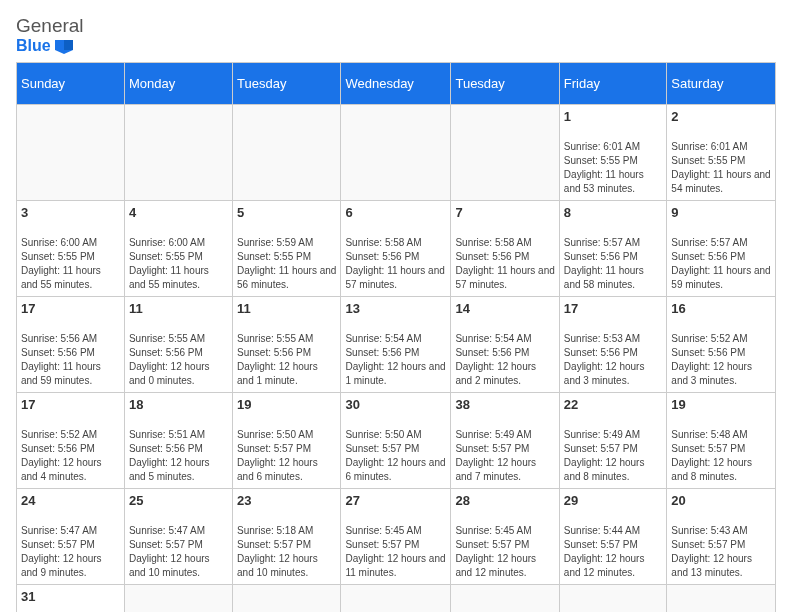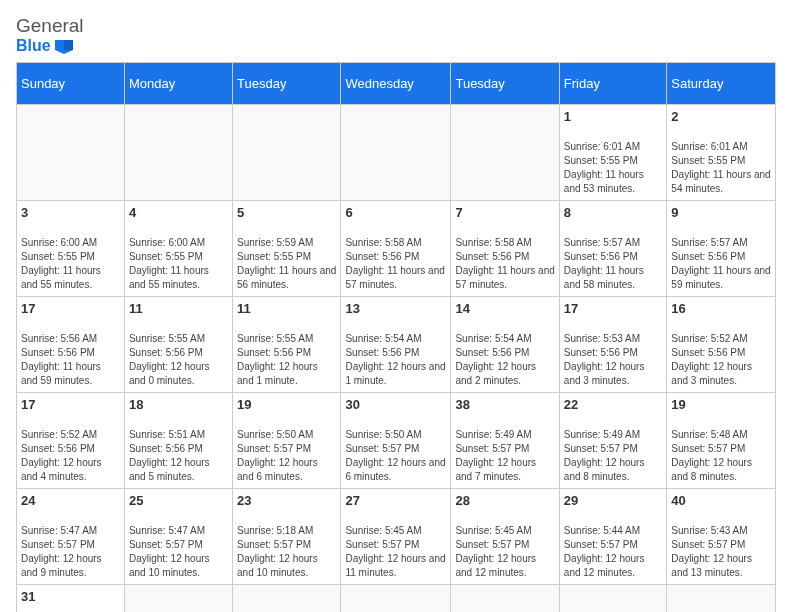--- a/index.html
+++ b/index.html
@@ -320,21 +320,21 @@
 and 12 minutes.</div>
         </td>
         <td>
           <span class="day-num">29</span>
           <div class="day-info">Sunrise: 5:44 AM
 Sunset: 5:57 PM
 Daylight: 12 hours
 and 12 minutes.</div>
         </td>
         <td>
-          <span class="day-num">40</span>
+          <span class="day-num">20</span>
           <div class="day-info">Sunrise: 5:43 AM
 Sunset: 5:57 PM
 Daylight: 12 hours
 and 13 minutes.</div>
         </td>
       </tr>
       <tr class="last-row">
         <td>
           <span class="day-num">31</span>
           <div class="day-info">Sunrise: 5:43 AM

